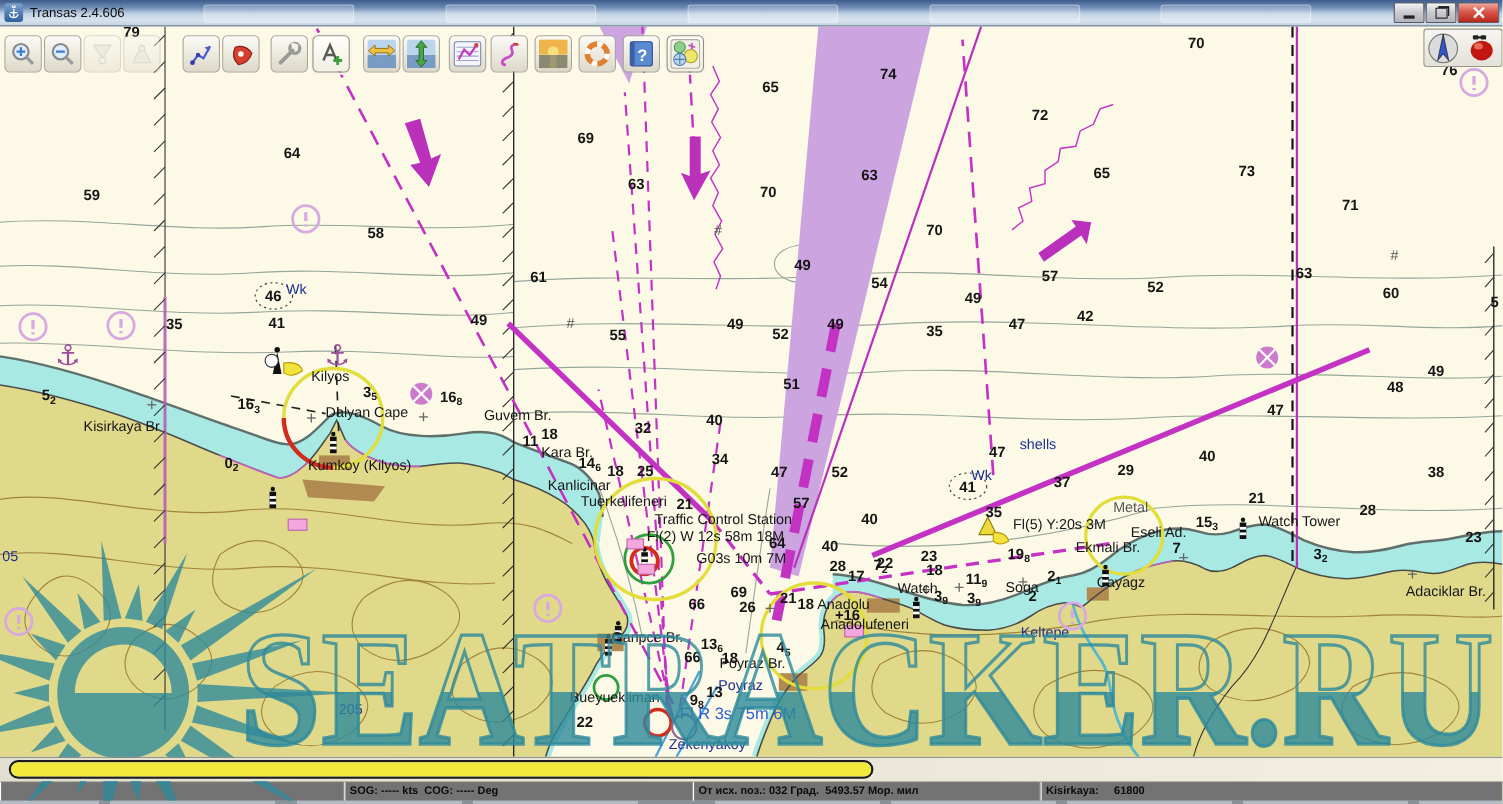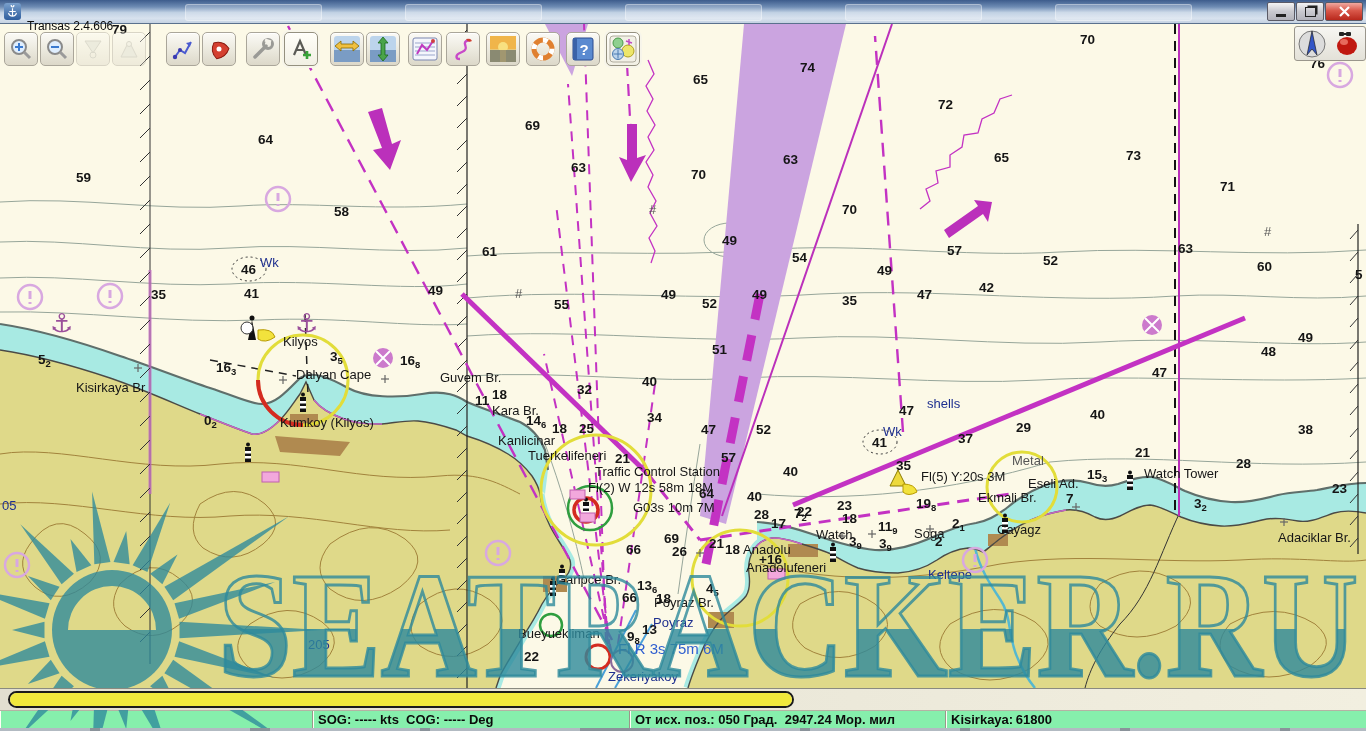--- a/index.html
+++ b/index.html
@@ -5,21 +5,21 @@
   html,body{margin:0;padding:0;width:1366px;height:731px;overflow:hidden;
     font-family:"Liberation Sans",sans-serif;background:#FCF9E7;position:relative;}
   
   #titlebar{position:absolute;left:0;top:0;width:1366px;height:24px;z-index:70;
     background:linear-gradient(#3d5c8c 0%,#6e8cb4 30%,#c2d2e4 55%,#d8e2ee 80%,#c4d2e2 100%);
     border-bottom:1px solid #5a718e;box-sizing:border-box;}
   .tb-ghost{position:absolute;top:4px;height:15px;border-radius:3px;
     background:rgba(255,255,255,.22);border:1px solid rgba(255,255,255,.35);}
   #title-anchor{position:absolute;left:4px;top:3px;width:17px;height:17px;border-radius:3px;
     background:linear-gradient(#7aa0cc,#2f5e9e);display:flex;align-items:center;justify-content:center;}
-  #title-text{position:absolute;left:27px;top:4px;font-size:12px;color:#0a0a0a;margin-top:15px;}
+  #title-text{position:absolute;left:27px;top:4px;font-size:12px;color:#0a0a0a;}
   .winbtn{position:absolute;top:2px;height:19px;border:1px solid #5a5a66;border-radius:2px;
     box-sizing:border-box;display:flex;align-items:center;justify-content:center;}
   #btn-min{left:1267px;width:28px;background:linear-gradient(#f4f4f4,#c9c9cf 50%,#b3b3bb);}
   #btn-restore{left:1296px;width:28px;background:linear-gradient(#f4f4f4,#c9c9cf 50%,#b3b3bb);}
   #btn-close{left:1325px;width:38px;background:linear-gradient(#f0a9a0,#d9584a 45%,#b8281c);}
   .glyph-min{width:10px;height:3px;background:#222;margin-top:8px;}
   .glyph-restore{width:9px;height:8px;border:1.5px solid #222;box-shadow:2px -2px 0 -0.5px #222;}
   
   #chart-wrap{position:absolute;left:0;top:24px;width:1366px;height:664px;z-index:10;}
   #chart{position:absolute;left:0;top:0;}
@@ -35,22 +35,22 @@
   
   #watermark{position:absolute;left:0;top:0;width:1366px;height:731px;z-index:50;pointer-events:none;}
   
   #progress-band{position:absolute;left:0;top:688px;width:1366px;height:22px;z-index:60;
     background:linear-gradient(90deg,#e2dfd0,#f2efe0);border-top:1px solid #8a8a80;box-sizing:border-box;}
   #progress-outline{position:absolute;left:8px;top:2px;width:786px;height:17px;border:2px solid #1b1b1b;
     border-radius:9px;background:#f1e93c;box-sizing:border-box;overflow:hidden;}
   #progress-fill{height:100%;background:#f1e93c;}
   
   #statusbar{position:absolute;left:0;top:710px;width:1366px;height:18px;z-index:40;display:flex;
-    background:#86efac;border-top:1px solid #b5b2a4;box-sizing:border-box;
-    font-size:13px;font-weight:bold;color:#0b0b0b;}
+    background:#737373;border-top:1px solid #b5b2a4;box-sizing:border-box;
+    font-size:10px;font-weight:bold;color:#0b0b0b;}
   .seg{height:100%;box-sizing:border-box;border-right:1px solid #9a978a;border-left:1px solid #fffef6;
     display:flex;align-items:center;padding:0 4px;white-space:pre;}
   #seg-blank{width:313px;}
   #seg-sog{width:317px;}
   #seg-cursor{width:310px;}
   #seg-origin{width:316px;}
   #seg-scale{width:110px;border-right:none;}
   
   #sliver{position:absolute;left:0;top:728px;width:1366px;height:3px;background:#8a929a;z-index:60;}
   .sliv{position:absolute;top:0;height:3px;background:#b2bac2;}
@@ -724,21 +724,21 @@
 
 <div id="progress-band">
   <div id="progress-outline">
     <div id="progress-fill" style="width: 100%;"></div>
   </div>
 </div>
 
 <div id="statusbar">
   <div id="seg-blank" class="seg"></div>
   <div id="seg-sog" class="seg">SOG: ----- kts  COG: ----- Deg</div>
-  <div id="seg-origin" class="seg">От исх. поз.: 050 Град.  2947.24 Мор. мил</div>
+  <div id="seg-origin" class="seg">От исх. поз.: 032 Град.  5493.57 Мор. мил</div>
   <div id="seg-scale" class="seg">
     <span>Kisirkaya:</span>
     <span style="width:14px;display:inline-block"></span>
     <span>61800</span>
   </div>
 </div>
 
 <div id="sliver">
   <div class="sliv" style="left:0;width:90px"></div>
     <div class="sliv" style="left:100px;width:150px"></div>

